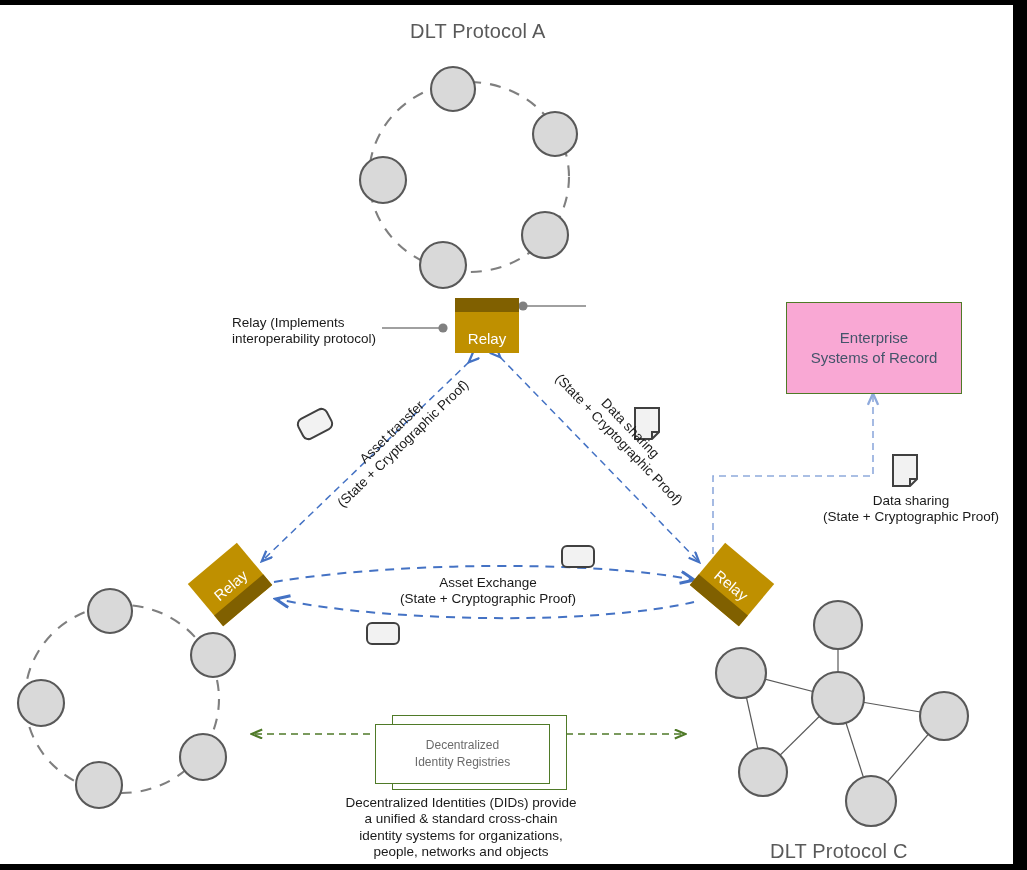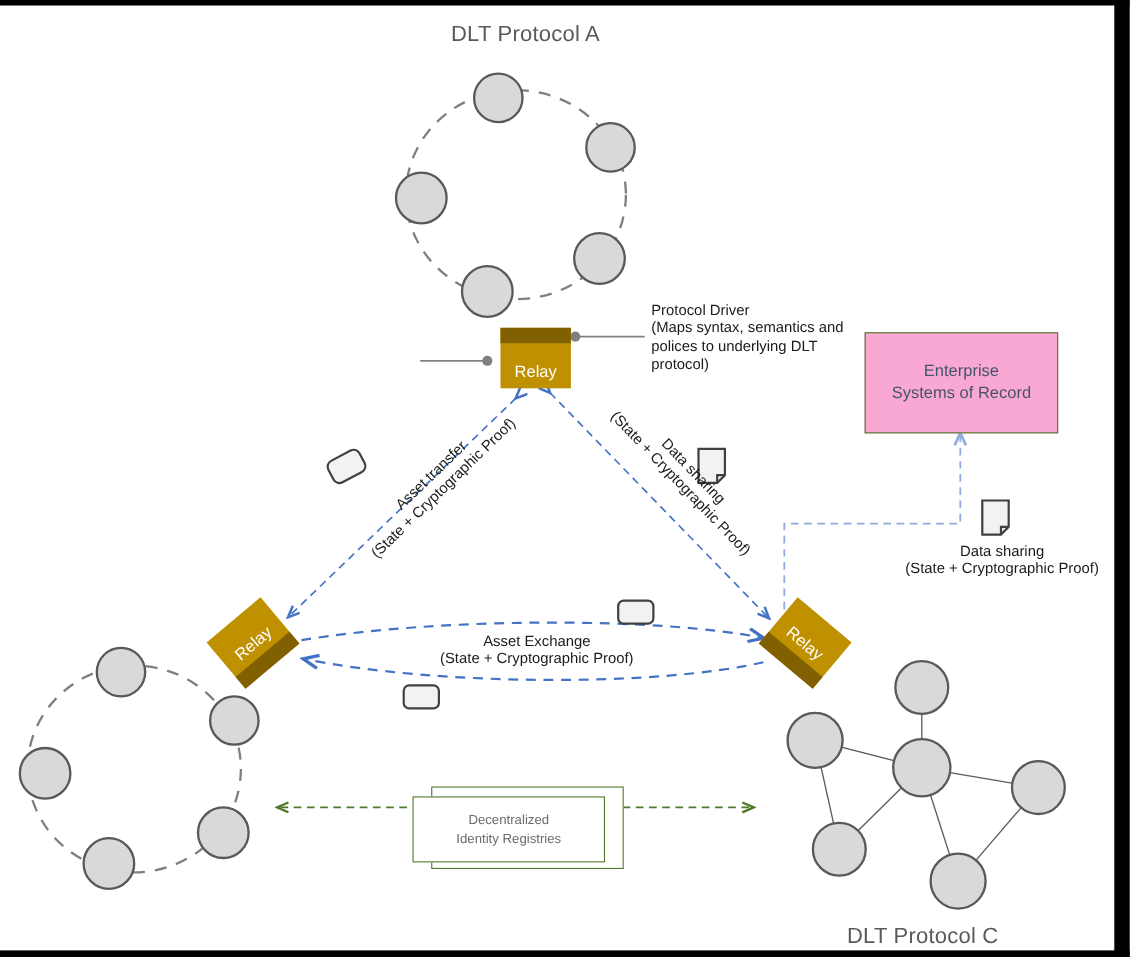--- a/index.html
+++ b/index.html
@@ -167,38 +167,40 @@
   <div class="relay-box rot" style="left:700px;top:547px;width:64px;height:55px;transform:rotate(40deg);">
     <span class="cap" style="top:auto;bottom:0;"></span>
     <span class="rtxt" style="padding-bottom:18px;">Relay</span>
   </div>
 
   <div class="ent-box" style="left:786px;top:292px;width:176px;height:92px;">
     <span style="white-space:pre-line;">Enterprise
 Systems of Record</span>
   </div>
 
-
-  <div class="txt lbl" style="left:592px;top:264px;white-space:pre-line;">Protocol Driver
-(Maps syntax, semantics and
-polices to underlying DLT
-protocol)</div>
+  <div class="txt lbl" style="left:232px;top:305px;white-space:pre-line;">Relay (Implements
+interoperability protocol)</div>
+
 
   <div class="txt lbl rot" style="left:288px;top:412px;width:220px;white-space:pre-line;text-align:center;transform:rotate(-44deg);">Asset transfer
 (State + Cryptographic Proof)</div>
 
   <div class="txt lbl rot" style="left:512px;top:408px;width:224px;white-space:pre-line;text-align:center;transform:rotate(46deg);">Data sharing
 (State + Cryptographic Proof)</div>
 
   <div class="txt lbl lbl-c" style="left:368px;top:565px;width:240px;white-space:pre-line;">Asset Exchange
 (State + Cryptographic Proof)</div>
 
   <div class="txt lbl lbl-c" style="left:806px;top:483px;width:210px;white-space:pre-line;">Data sharing
 (State + Cryptographic Proof)</div>
 
   <div class="did-back" style="left:392px;top:705px;width:175px;height:75px;"></div>
   <div class="did-front" style="left:375px;top:714px;width:175px;height:60px;">
     <span style="white-space:pre-line;">Decentralized
 Identity Registries</span>
   </div>
+  <div class="txt lbl lbl-c" style="left:336px;top:785px;width:250px;white-space:pre-line;">Decentralized Identities (DIDs) provide
+a unified &amp; standard cross-chain
+identity systems for organizations,
+people, networks and objects</div>
 
 </div>
 </div>
 
 </body></html>

